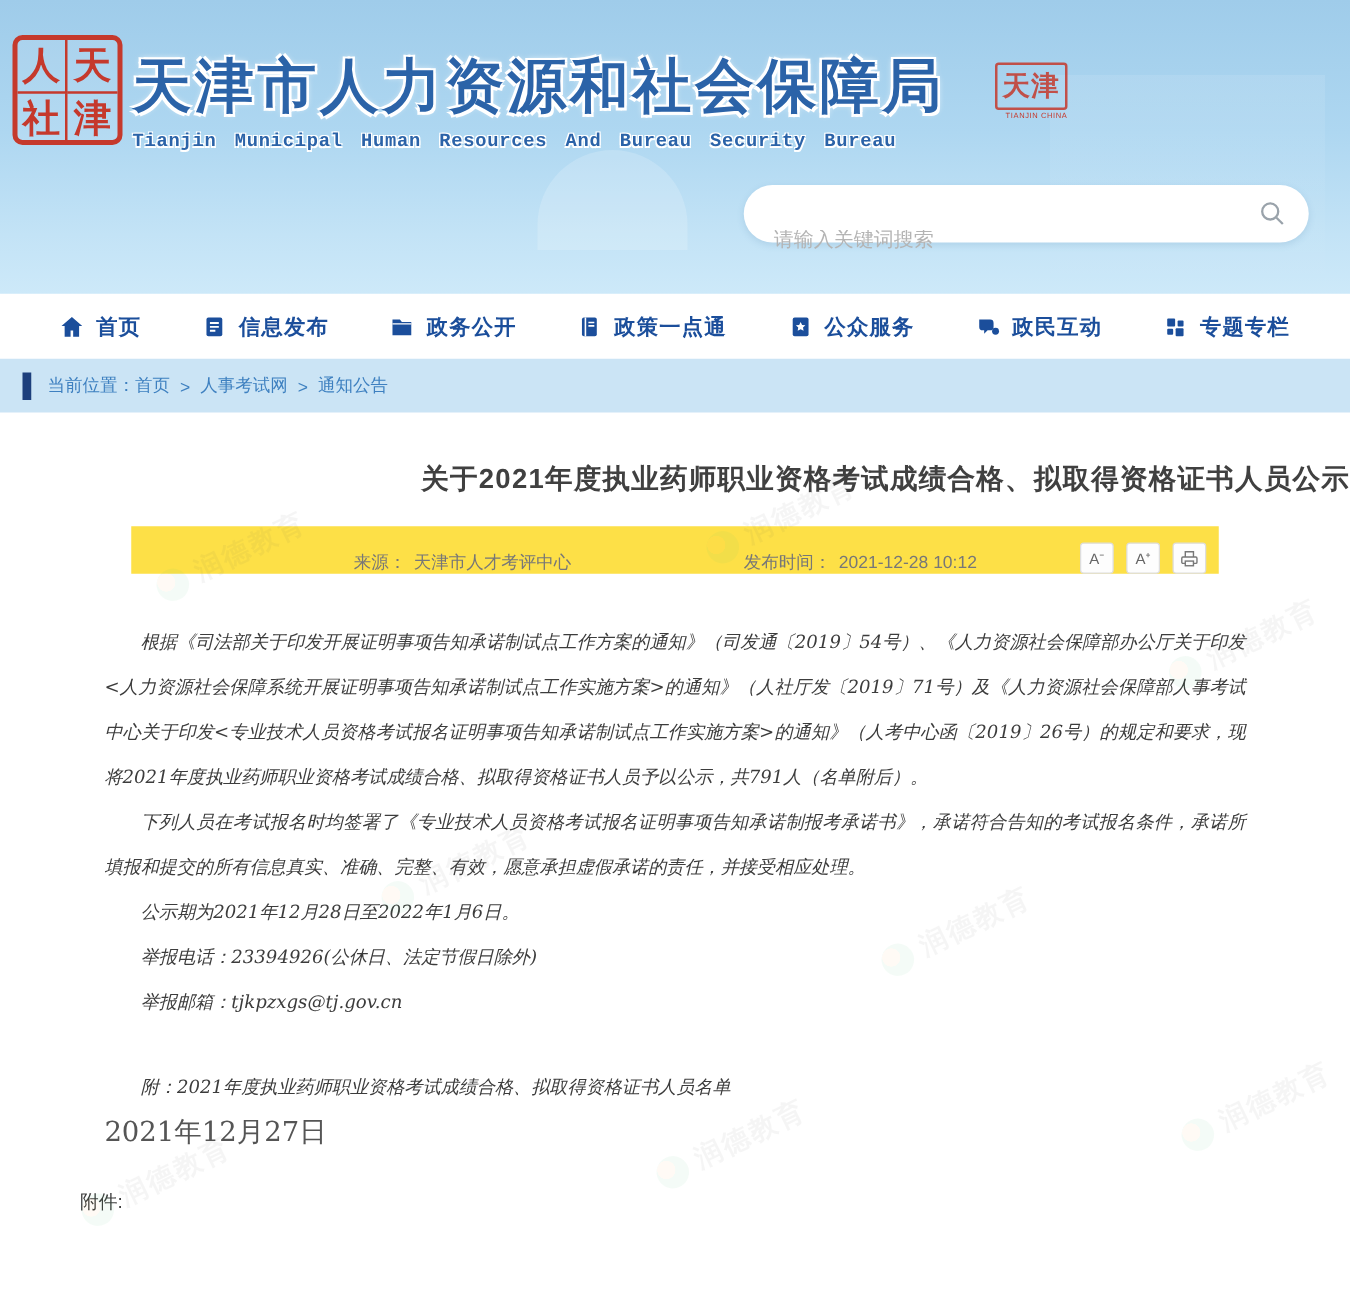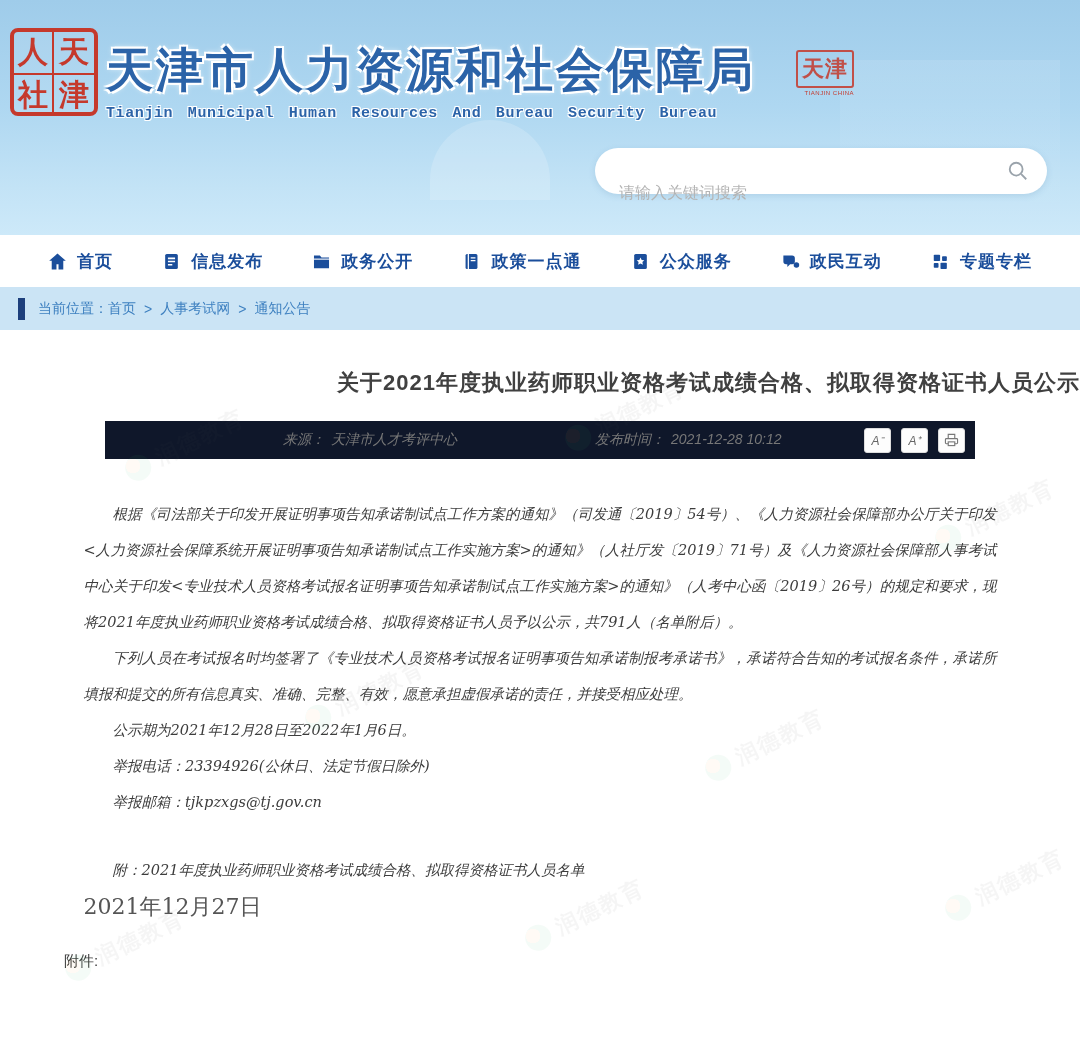--- a/index.html
+++ b/index.html
@@ -59,22 +59,22 @@
   
   .breadcrumb { height:43px; background:#cbe4f5; display:flex; align-items:center; padding-left:18px; }
   .crumb-bar { width:7px; height:22px; background:#1d3f7c; margin-right:13px; }
   .breadcrumb, .breadcrumb span { font-size:14px; color:#3e80c0; }
   .crumb-link { cursor:pointer; }
   .crumb-sep { margin:0 8px; }
 
   
   .article-title { padding-top:38px; text-align:right; font-size:22px; font-weight:bold;
         color:#404040; letter-spacing:1px; }
-  .meta-bar { width:870px; height:38px; margin:23px auto 0; background:#0f172a;
-        display:flex; align-items:center; font-size:14px; color:#777;font-style:italic; }
+  .meta-bar { width:870px; height:38px; margin:23px auto 0; background:#fde047;
+        display:flex; align-items:flex-end; font-size:14px; color:#777; }
   .meta-src { margin-left:178px; }
   .meta-time { margin-left:138px; }
   .meta-label { margin-right:6px; }
   .meta-tools { margin-left:auto; margin-right:10px; display:flex; gap:10px; }
   .tool-btn { width:27px; height:25px; background:#fdfdfd; border:1px solid #ddd; border-radius:3px;
         display:flex; align-items:center; justify-content:center; font-size:12px; color:#666;
         cursor:pointer; }
 
   .article-body { width:913px; margin:37px auto 0; font-family:"DejaVu Serif",serif;
         font-style:italic; font-size:14.5px; color:#3c3c3c; line-height:36px; text-align:justify; }

